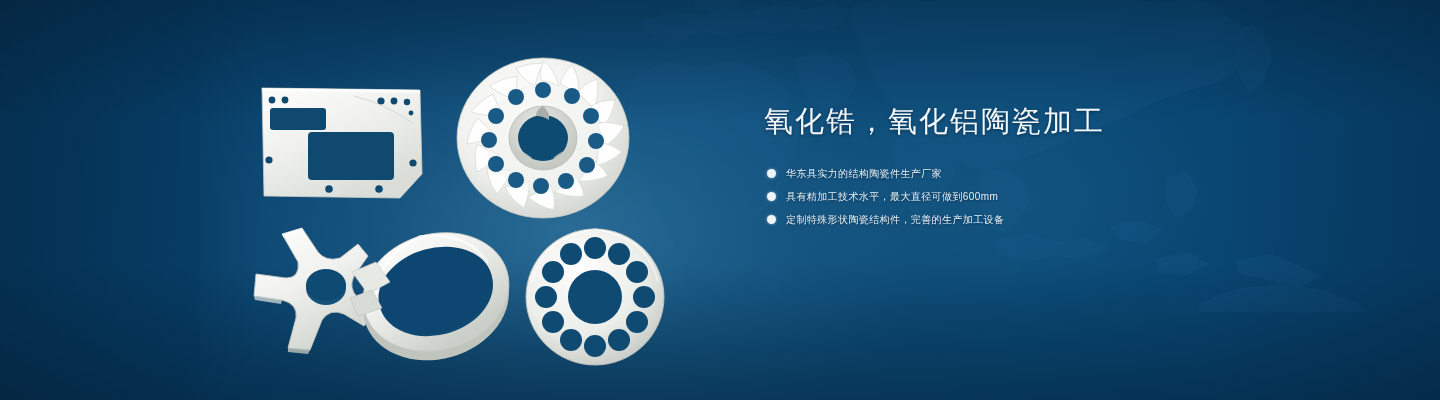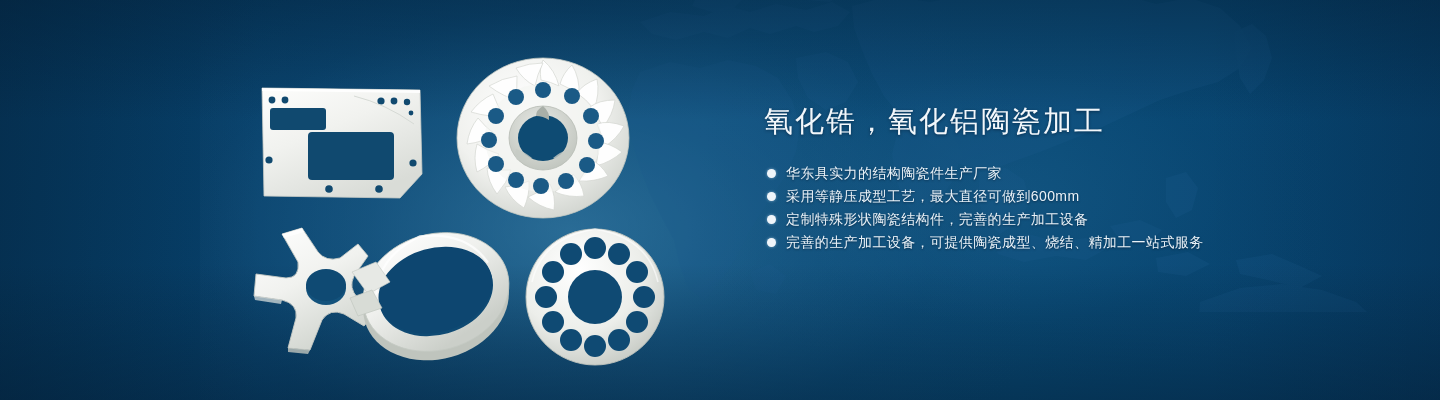--- a/index.html
+++ b/index.html
@@ -93,21 +93,21 @@
     text-shadow: 0 1px 3px rgba(0,20,40,0.55);
   }
   ul.bullets {
     list-style: none;
     margin: 0;
     padding: 0;
   }
   ul.bullets li {
     position: relative;
     padding-left: 26px;
-    font-size: 14px;
+    font-size: 10px;
     line-height: 23px;
     color: #EAF2F8;
     letter-spacing: 0.4px;
     text-shadow: 0 1px 2px rgba(0,18,36,0.5);
   }
   ul.bullets li .dot {
     position: absolute;
     left: 7px;
     top: 7px;
     width: 9px;
@@ -338,26 +338,22 @@
 
   <div class="copy">
     <h1 class="headline">氧化锆，氧化铝陶瓷加工</h1>
     <ul class="bullets">
       <li>
         <span class="dot"></span>
         <span>华东具实力的结构陶瓷件生产厂家</span>
       </li>
       <li>
         <span class="dot"></span>
-        <span>采用等静压成型工艺，最大直径可做到600mm</span>
+        <span>具有精加工技术水平，最大直径可做到600mm</span>
       </li>
       <li>
         <span class="dot"></span>
         <span>定制特殊形状陶瓷结构件，完善的生产加工设备</span>
       </li>
-      <li>
-        <span class="dot"></span>
-        <span>完善的生产加工设备，可提供陶瓷成型、烧结、精加工一站式服务</span>
-      </li>
     </ul>
   </div>
 
 </div>
 
 </body></html>

